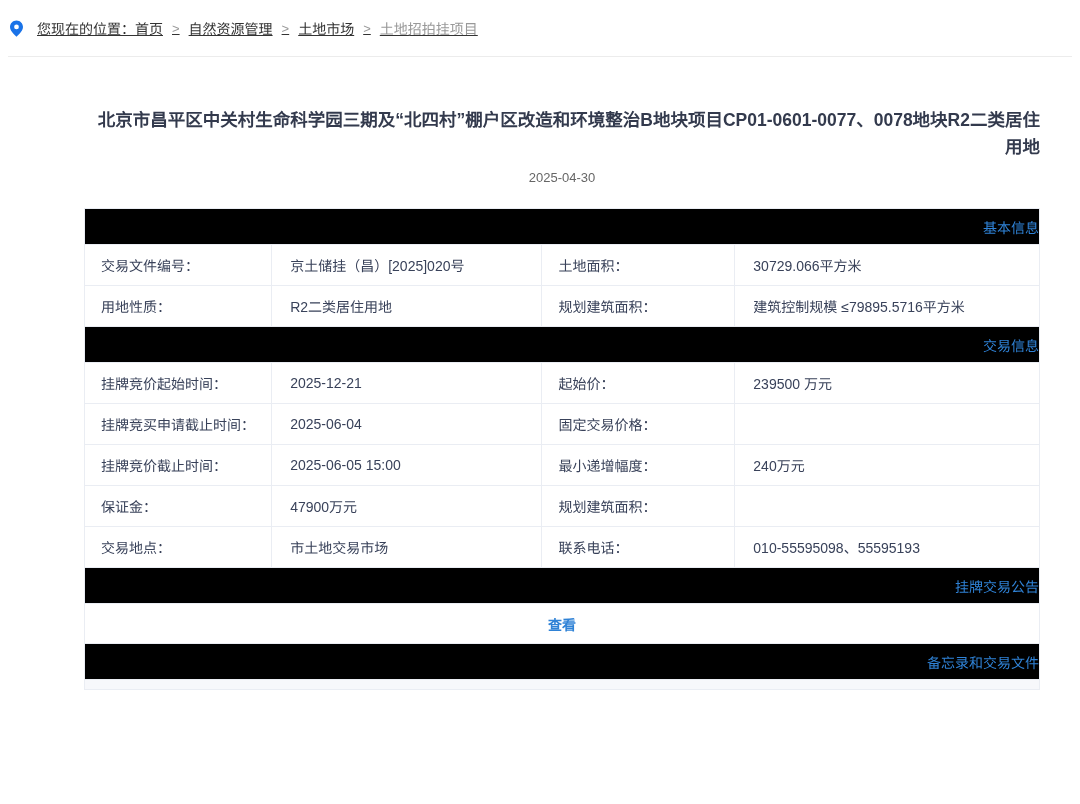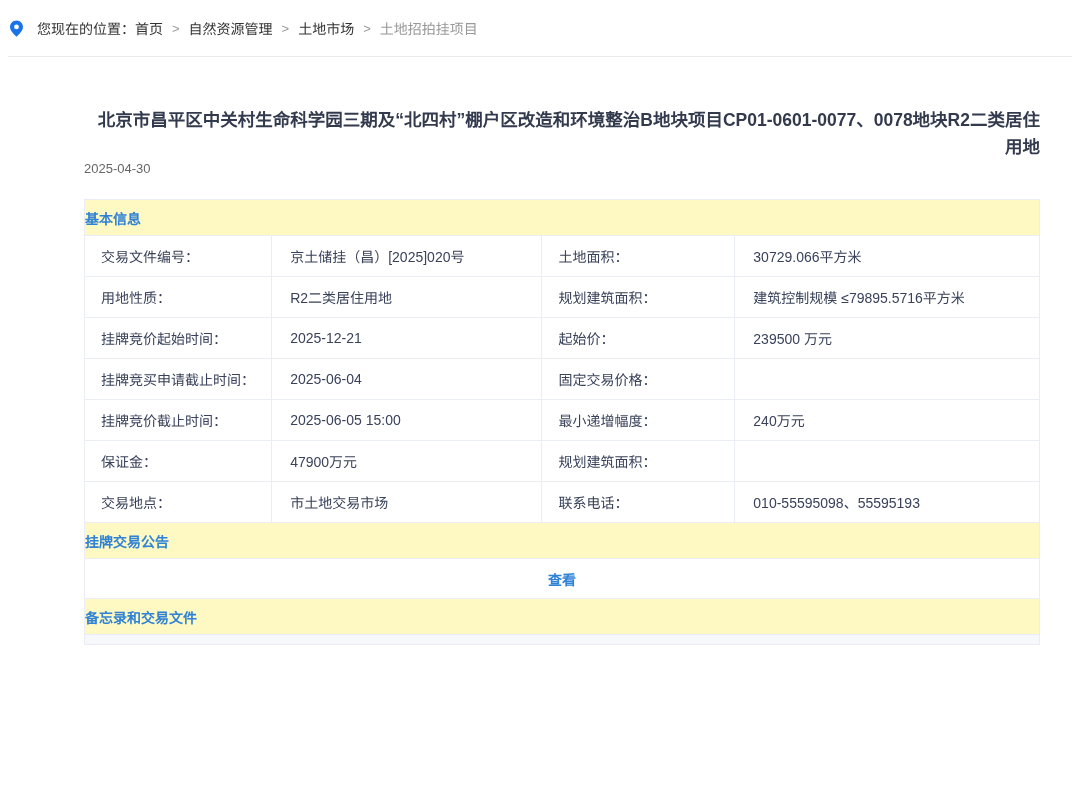--- a/index.html
+++ b/index.html
@@ -1,38 +1,38 @@
 <!DOCTYPE html>
 <html lang="zh-CN"><head>
 <meta charset="utf-8">
 <style>
   * { margin:0; padding:0; box-sizing:border-box; }
   html,body { width:1080px; height:804px; overflow:hidden; background:#fff;
     font-family:"Liberation Sans", sans-serif; }
   
   .breadcrumb { display:flex; align-items:center; height:56px; padding-left:10px;
-    font-size:14px; color:#333; }
+    font-size:14px; color:#333;text-decoration:underline; }
   .breadcrumb .pin { margin-right:14px; display:flex; align-items:center; }
   .crumb-link { color:#333; text-decoration:none; cursor:pointer; }
   .crumb-sep { color:#9a9a9a; margin:0 9px; font-size:13px; }
   .crumb-current { color:#999; }
   .top-divider { border-top:1px solid #ececec; margin:0 8px; }
   
   .content { width:956px; margin-left:84px; }
   .page-title { margin-top:50px; text-align:right; font-size:17.5px; font-weight:bold;
     color:#333a4d; line-height:27px; }
-  .pub-date { margin-top:0; text-align:left; font-size:13px; color:#666; }
+  .pub-date { margin-top:9px; text-align:center; font-size:13px; color:#666; }
   
   table.info-table { width:100%; margin-top:23px; border-collapse:collapse;
     table-layout:fixed; }
   .info-table td { border:1px solid #eaedf3; font-size:14px; color:#39425a;
     vertical-align:middle; }
   .col1 { width:19.6%; } .col2 { width:28.3%; } .col3 { width:20.2%; } .col4 { width:31.9%; }
-  tr.sec td { height:36px; background:#fef9c3; text-align:left;
-    color:#2f82d6; font-weight:bold; }
+  tr.sec td { height:36px; background:#000000; text-align:right;
+    color:#2f82d6; font-weight:normal; }
   tr.datarow td { height:41px; }
   td.lbl { padding-left:16px; }
   td.val { padding-left:18px; }
   tr.linkrow td { height:40px; text-align:center; }
   tr.linkrow a { color:#2f82d6; font-weight:bold; text-decoration:none; cursor:pointer; }
   .next-section-strip { height:10px; background:#f7f8fb;
     border:1px solid #eaedf3; border-top:none; }
 </style>
 </head>
 <body>
@@ -75,20 +75,23 @@
         <td class="lbl">土地面积：</td>
         <td class="val">30729.066平方米</td>
       </tr>
       <tr class="datarow">
         <td class="lbl">用地性质：</td>
         <td class="val">R2二类居住用地</td>
         <td class="lbl">规划建筑面积：</td>
         <td class="val">建筑控制规模 ≤79895.5716平方米</td>
       </tr>
 
+      <tr class="sec">
+        <td colspan="4">交易信息</td>
+      </tr>
       <tr class="datarow">
         <td class="lbl">挂牌竞价起始时间：</td>
         <td class="val">2025-12-21</td>
         <td class="lbl">起始价：</td>
         <td class="val">239500 万元</td>
       </tr>
       <tr class="datarow">
         <td class="lbl">挂牌竞买申请截止时间：</td>
         <td class="val">2025-06-04</td>
         <td class="lbl">固定交易价格：</td>

